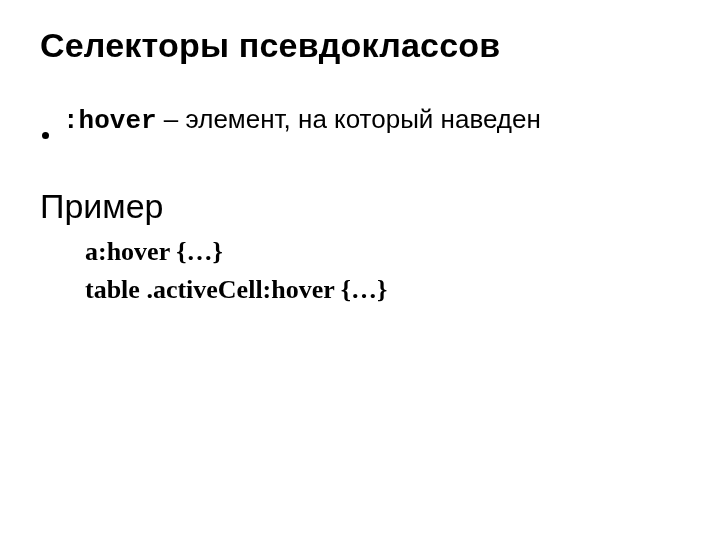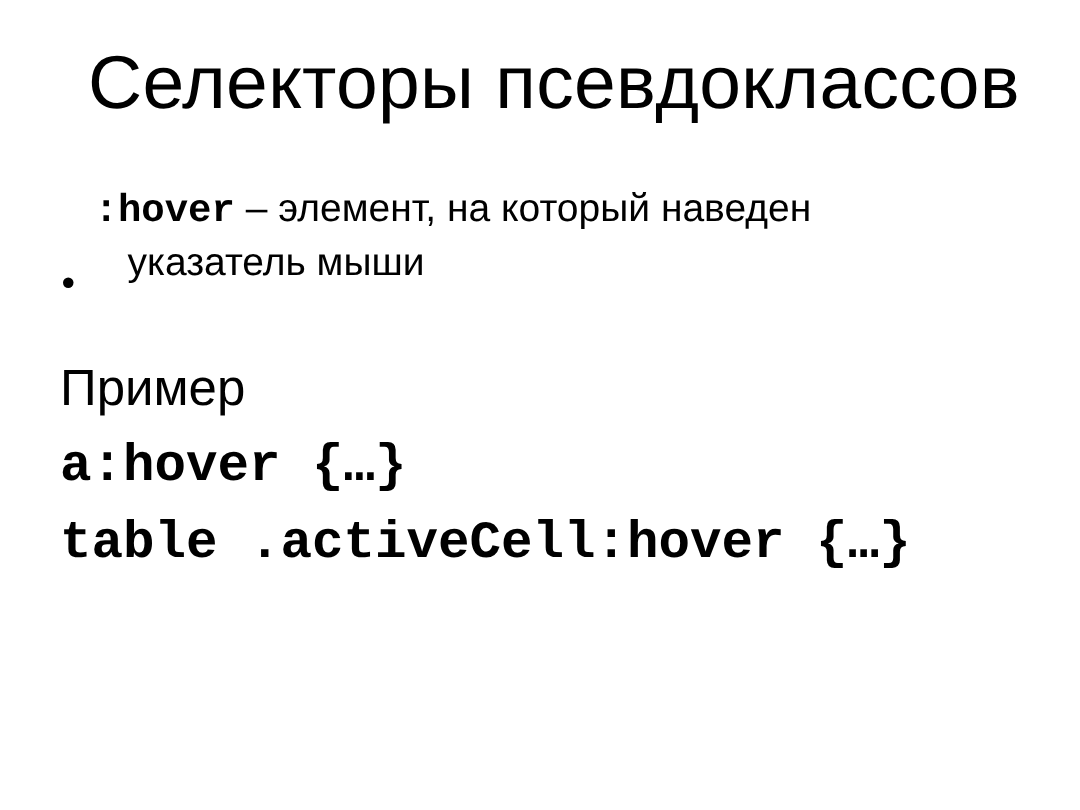--- a/index.html
+++ b/index.html
@@ -5,23 +5,23 @@
     * { margin: 0; padding: 0; box-sizing: border-box; }
     body {
       width: 720px;
       height: 540px;
       background: #fff;
       font-family: Arial, "Helvetica Neue", Helvetica, sans-serif;
       color: #000;
       padding: 20px 40px 40px 40px;
     }
     .title {
-      font-size: 50px;
-      font-weight: 400;
-      text-align: right;
+      font-size: 34px;
+      font-weight: 700;
+      text-align: left;
       margin-top: 6px;
       margin-bottom: 38px;
       letter-spacing: 0.2px;
     }
     .bullet-line {
       font-size: 26px;
       line-height: 1.3;
       margin-left: 2px;
       margin-bottom: 48px;
       display: flex;
@@ -38,35 +38,35 @@
       flex-shrink: 0;
     }
     .bullet-text { flex: 1; }
     .bullet-text .pl-ind { padding-left: 22px; }
     .mono { font-family: "Courier New", Courier, monospace; font-weight: bold; }
     .example-label {
       font-size: 34px;
       margin-bottom: 8px;
     }
     .code-line {
-      font-size: 35px;
-      font-family: Liberation Mono, monospace;
+      font-size: 26px;
+      font-family: Liberation Serif, serif;
       font-weight: bold;
       line-height: 1.4;
       margin-bottom: 2px;
+      margin-left: 45px;
     }
   </style>
 </head>
 <body>
 
 <h1 class="title">Селекторы псевдоклассов</h1>
 
 <div class="bullet-line">
   <span class="bullet-dot"></span>
   <div class="bullet-text">
     <span class="mono">:hover</span><span> – элемент, на который наведен</span><br>
-    <span class="pl-ind">указатель мыши</span>
   </div>
 </div>
 
 <div class="example-label">Пример</div>
 <div class="code-line">a:hover {…}</div>
 <div class="code-line">table .activeCell:hover {…}</div>
 
 </body></html>

